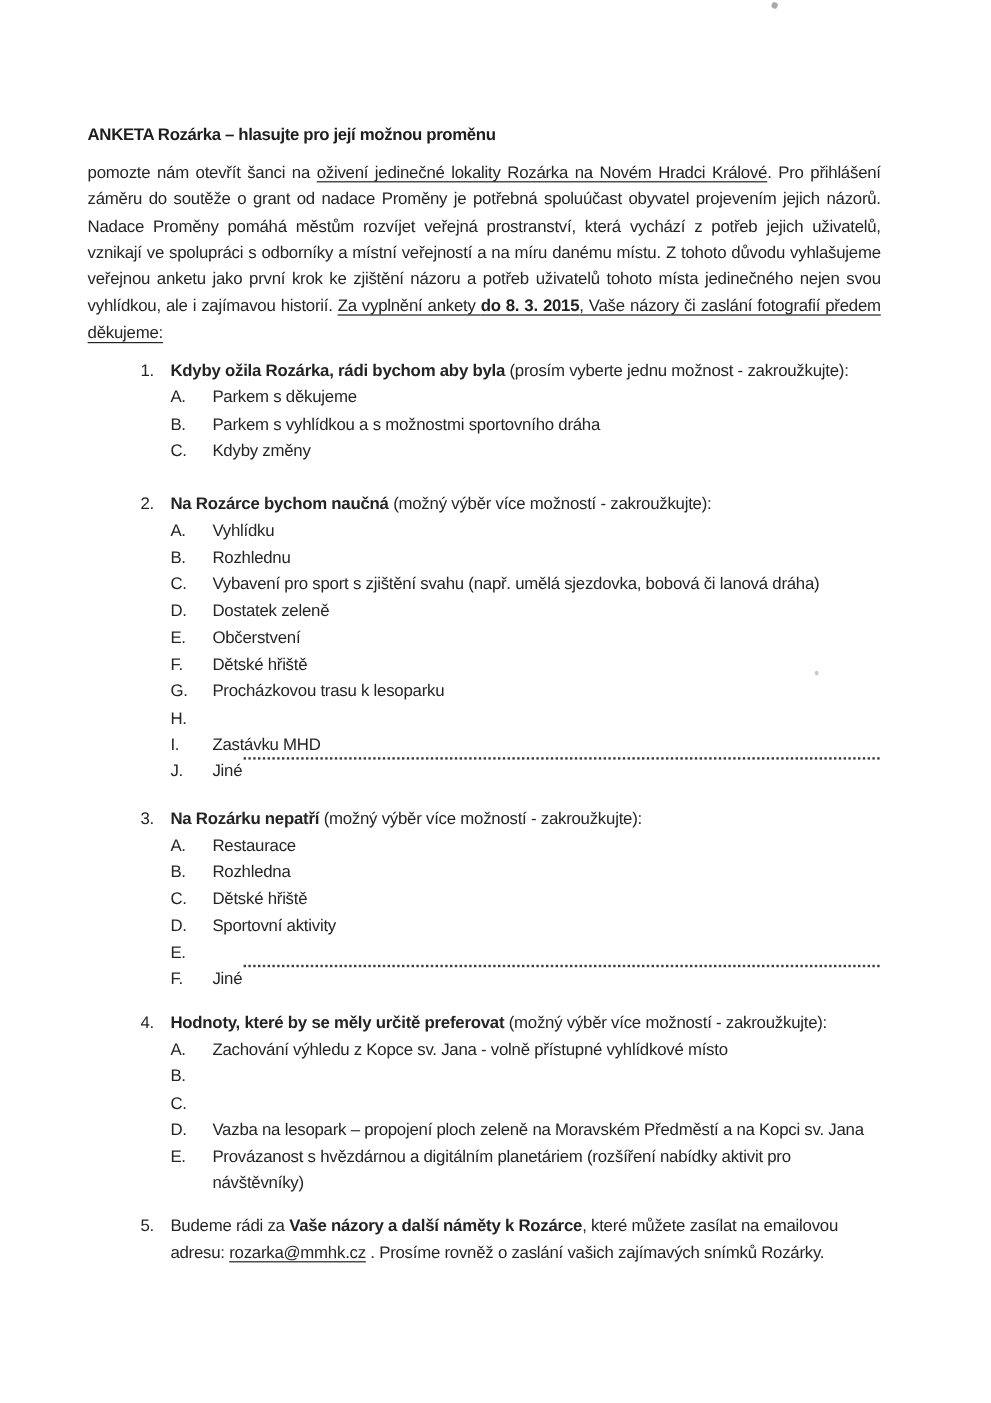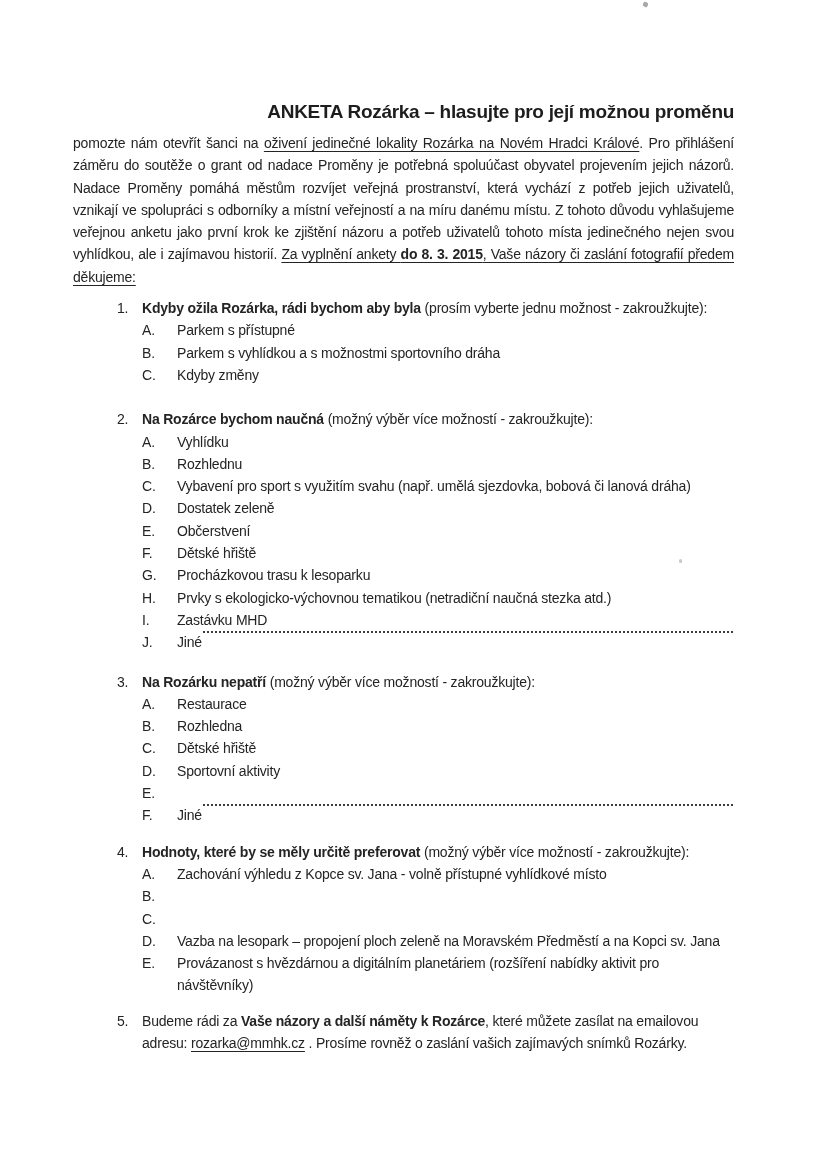--- a/index.html
+++ b/index.html
@@ -9,22 +9,22 @@
     background:#ffffff;
     color:#242424;
     font-family:"Liberation Sans", sans-serif;
     font-size:14px;
     line-height:22.3px;
     letter-spacing:-0.2px;
     overflow:hidden;
   }
   .doc { position:absolute; left:73px; top:100px; width:661px; }
   .title {
-    font-size:19px; font-weight:700; color:#1d1d1d;
-    text-align:right; margin:0 0 8px 0; line-height:24px; letter-spacing:-0.3px;
+    font-size:14px; font-weight:700; color:#1d1d1d;
+    text-align:left; margin:0 0 8px 0; line-height:24px; letter-spacing:-0.3px;
   }
   .salutation { }
   .intro { margin:0; text-align:justify; }
   .u { text-decoration:underline; text-decoration-thickness:1.3px; text-underline-offset:3px; }
   b, .b { font-weight:700; }
   .questions { margin-left:44px; }
   .question { display:flex; align-items:flex-start; margin-top:22px; }
   .question.first { margin-top:9px; }
   .question.q3 { margin-top:17px; }
   .question.q4 { margin-top:14px; }
@@ -54,21 +54,21 @@
     <p class="intro"><span>pomozte nám otevřít šanci na </span><span class="u">oživení jedinečné lokality Rozárka na Novém Hradci Králové</span><span>. Pro přihlášení záměru do soutěže o grant od nadace Proměny je potřebná spoluúčast obyvatel projevením jejich názorů. Nadace Proměny pomáhá městům rozvíjet veřejná prostranství, která vychází z potřeb jejich uživatelů, vznikají ve spolupráci s odborníky a místní veřejností a na míru danému místu. Z tohoto důvodu vyhlašujeme veřejnou anketu jako první krok ke zjištění názoru a potřeb uživatelů tohoto místa jedinečného nejen svou vyhlídkou, ale i zajímavou historií. </span><span class="u"><span>Za vyplnění ankety </span><b>do 8. 3. 2015</b><span>, Vaše názory či zaslání fotografií předem děkujeme:</span></span></p>
 
     <div class="questions">
 
       <div class="question first">
         <span class="q-num">1.</span>
         <div class="q-body">
           <div class="q-stem"><b>Kdyby ožila Rozárka, rádi bychom aby byla</b><span> (prosím vyberte jednu možnost - zakroužkujte):</span></div>
           <div class="option">
               <span class="opt-letter">A.</span>
-              <span class="opt-text">Parkem s přístupné</span>
+              <span class="opt-text">Parkem s děkujeme</span>
             </div>
           <div class="option">
               <span class="opt-letter">B.</span>
               <span class="opt-text">Parkem s vyhlídkou a s možnostmi sportovního dráha</span>
             </div>
           <div class="option">
               <span class="opt-letter">C.</span>
               <span class="opt-text">Kdyby změny</span>
             </div>
         </div>
@@ -81,41 +81,40 @@
           <div class="option">
               <span class="opt-letter">A.</span>
               <span class="opt-text">Vyhlídku</span>
             </div>
           <div class="option">
               <span class="opt-letter">B.</span>
               <span class="opt-text">Rozhlednu</span>
             </div>
           <div class="option">
               <span class="opt-letter">C.</span>
-              <span class="opt-text">Vybavení pro sport s využitím svahu (např. umělá sjezdovka, bobová či lanová dráha)</span>
+              <span class="opt-text">Vybavení pro sport s zjištění svahu (např. umělá sjezdovka, bobová či lanová dráha)</span>
             </div>
           <div class="option">
               <span class="opt-letter">D.</span>
               <span class="opt-text">Dostatek zeleně</span>
             </div>
           <div class="option">
               <span class="opt-letter">E.</span>
               <span class="opt-text">Občerstvení</span>
             </div>
           <div class="option">
               <span class="opt-letter">F.</span>
               <span class="opt-text">Dětské hřiště</span>
             </div>
           <div class="option">
               <span class="opt-letter">G.</span>
               <span class="opt-text">Procházkovou trasu k lesoparku</span>
             </div>
           <div class="option">
               <span class="opt-letter">H.</span>
-              <span class="opt-text">Prvky s ekologicko-výchovnou tematikou (netradiční naučná stezka atd.)</span>
             </div>
           <div class="option">
               <span class="opt-letter">I.</span>
               <span class="opt-text">Zastávku MHD</span>
             </div>
           <div class="option">
               <span class="opt-letter">J.</span>
               <span class="opt-text">Jiné</span>
               <span class="leader"></span>
             </div>

